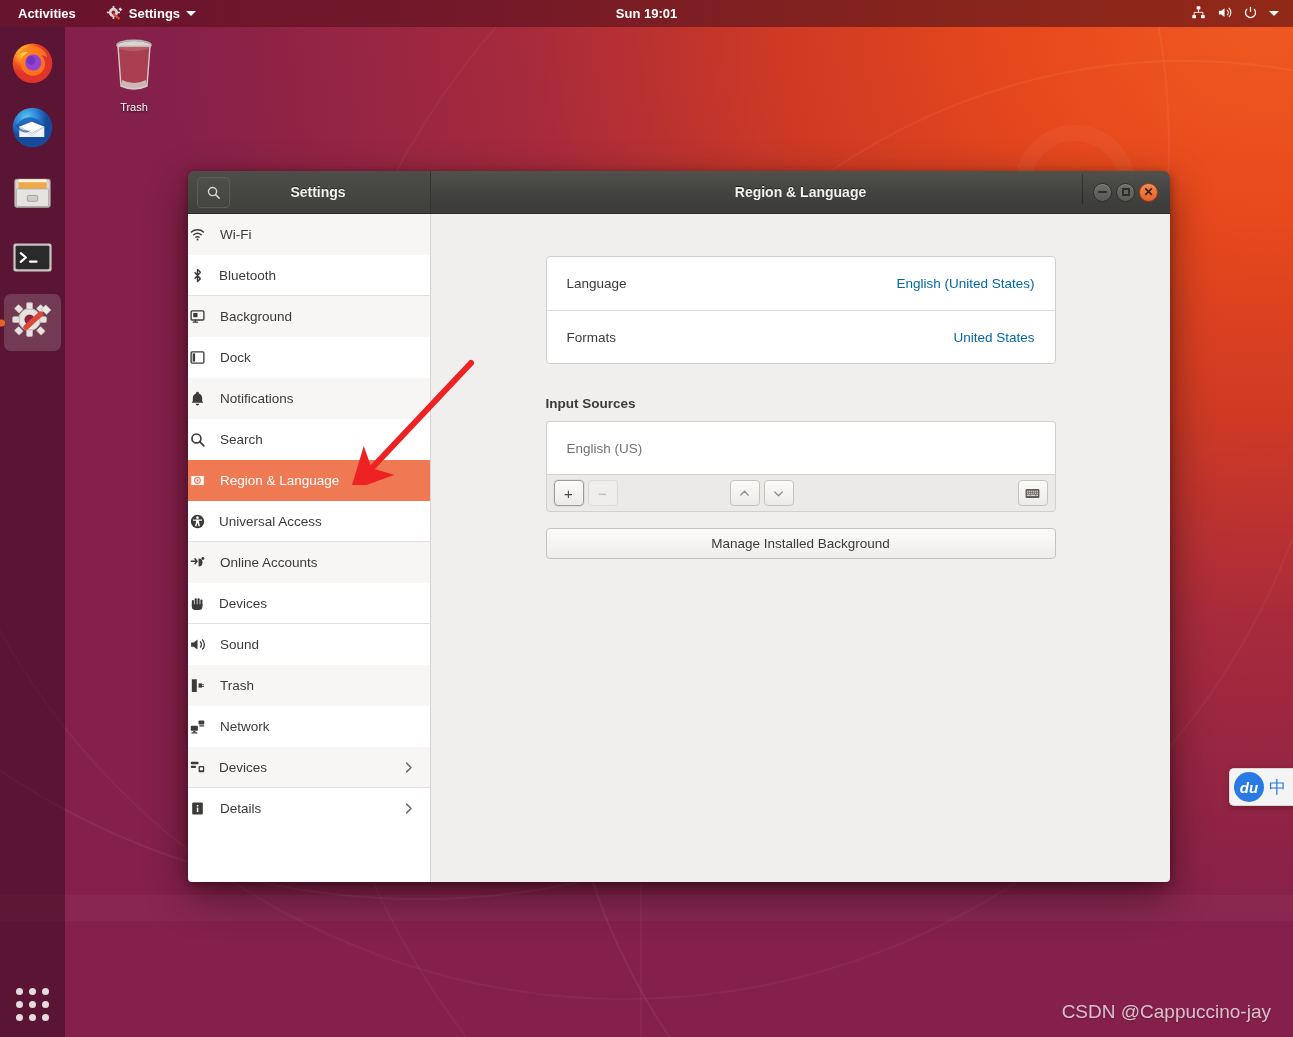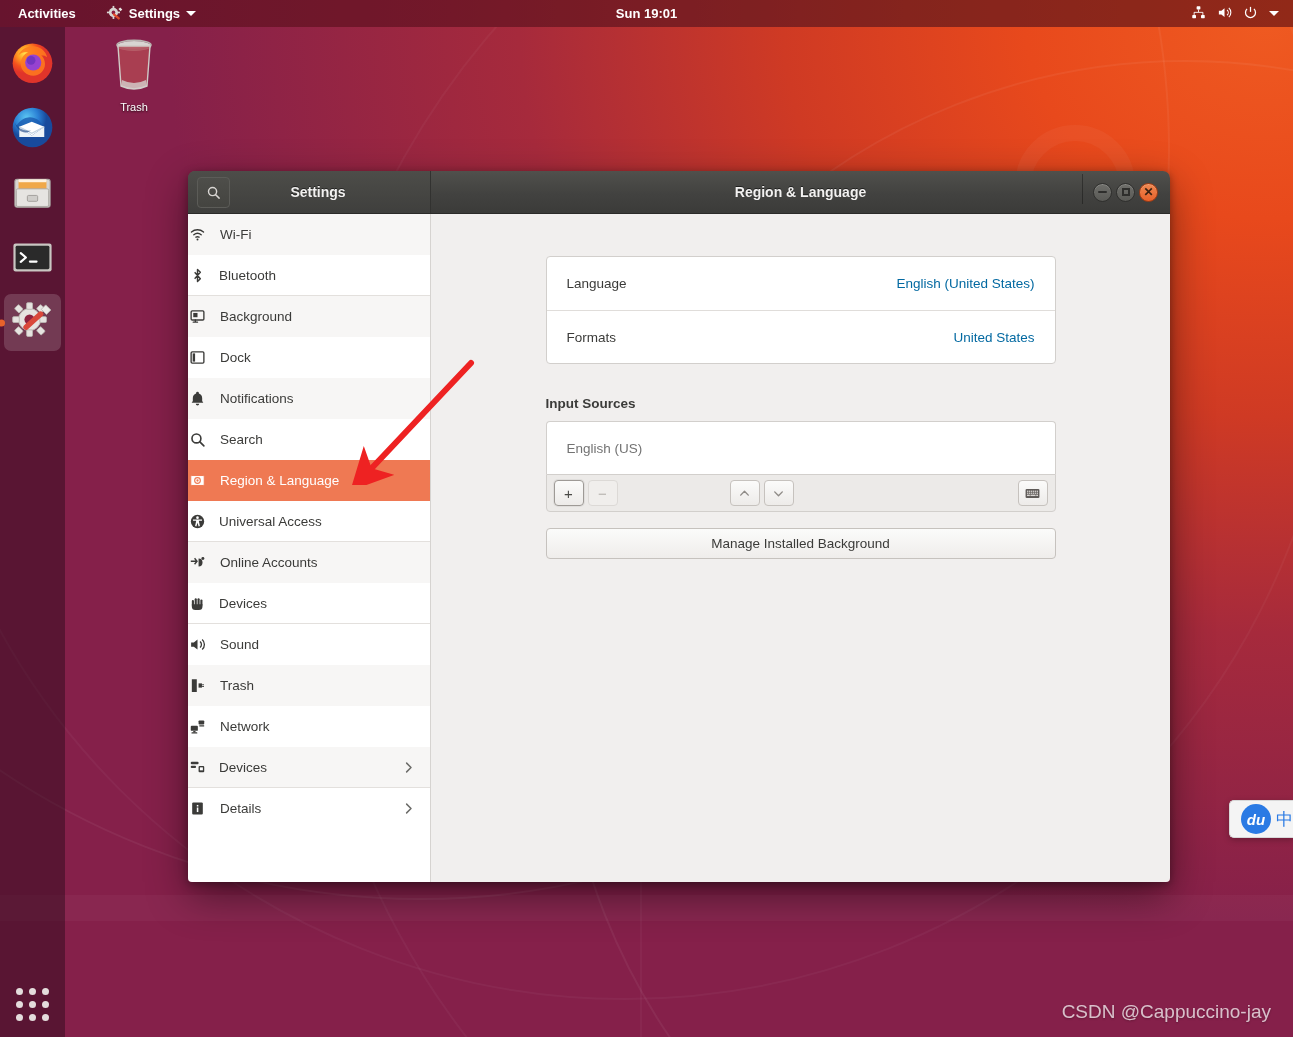--- a/index.html
+++ b/index.html
@@ -239,28 +239,28 @@
     background: linear-gradient(to bottom, #fbfbfa, #efedeb);
     display: flex; align-items: center; justify-content: center;
     color: #3b3b39; cursor: pointer;
   }
 
   
   #arrow-annotation { position: absolute; left: 340px; top: 350px; z-index: 30; pointer-events: none; }
 
   
   #ime-bar {
-    position: absolute; right: 0; top: 800px;
+    position: absolute; right: 0; top: 768px;
     height: 38px; width: 64px;
     background: #f4f4f4;
     border: 1px solid #d8d8d8;
     border-right: none;
     border-radius: 5px 0 0 5px;
     display: flex; align-items: center; gap: 5px;
-    padding-left: 11px;
+    padding-left: 4px;
     box-shadow: 0 2px 6px rgba(0,0,0,0.25);
     z-index: 35;
   }
   .du-logo {
     width: 30px; height: 30px; border-radius: 50%;
     background: #2a7ae4;
     color: #ffffff; font-size: 15px; font-style: italic; font-weight: bold;
     display: flex; align-items: center; justify-content: center;
     cursor: pointer;
   }

